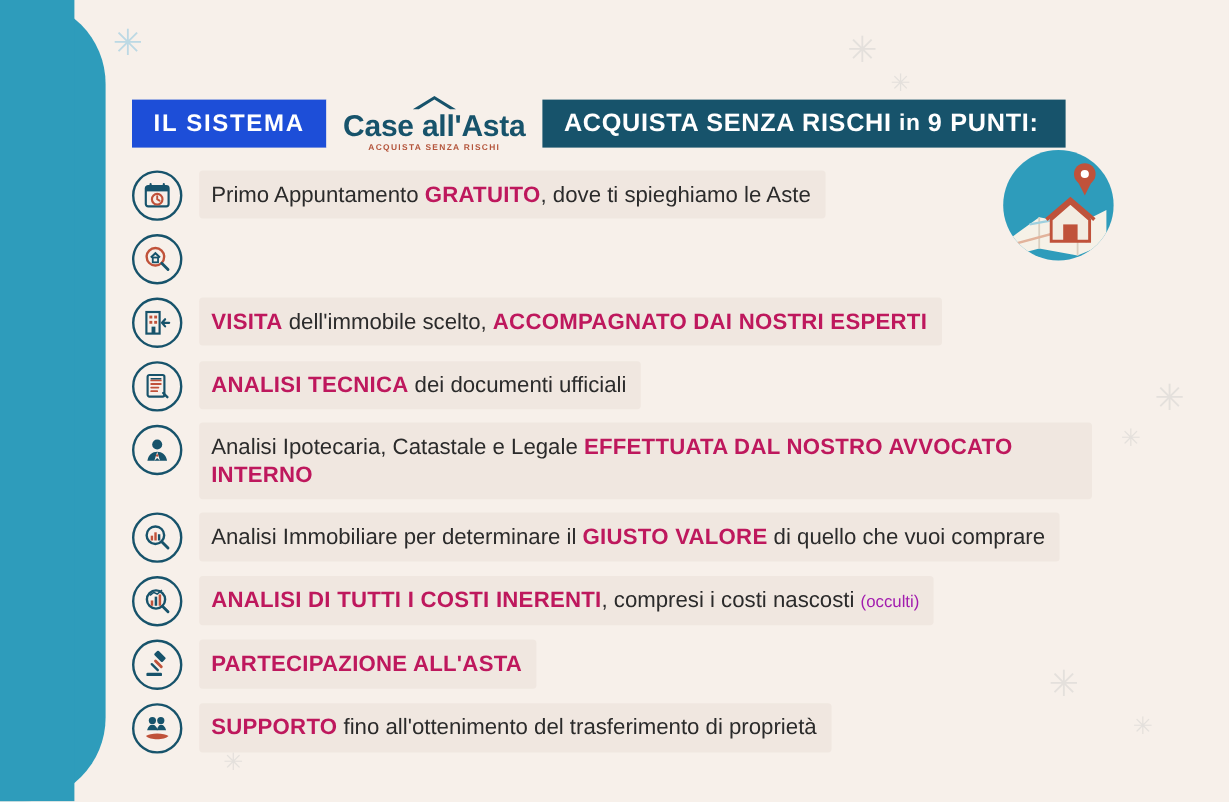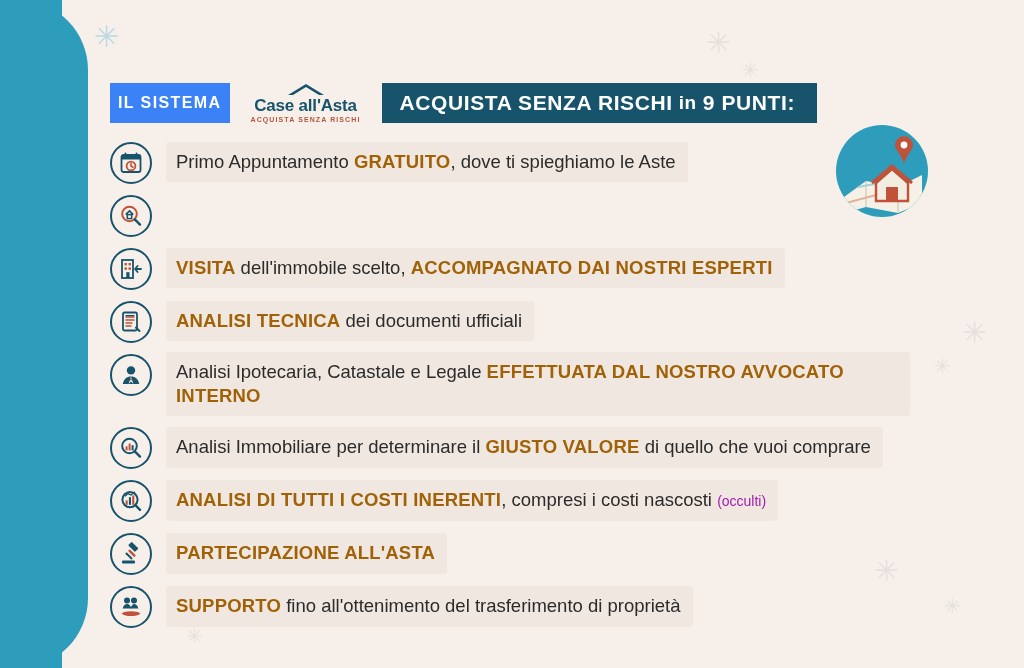--- a/index.html
+++ b/index.html
@@ -45,46 +45,46 @@
 
   
   .header {
     position: absolute;
     left: 110px; top: 83px;
     display: flex;
     align-items: stretch;
     height: 40px;
   }
   .header-tag {
-    background: #3b82f6;
+    background: #1d4ed8;
     color: #ffffff;
     font-weight: bold;
-    font-size: 16px;
+    font-size: 20px;
     letter-spacing: 1.4px;
     display: flex;
     align-items: center;
-    padding: 0 8px;
+    padding: 0 18px;
   }
   .header-logo {
     background: #f7f0ea;
     display: flex;
     flex-direction: column;
     align-items: center;
     justify-content: center;
     padding: 0 14px;
     min-width: 152px;
   }
   .logo-roof {
     width: 40px; height: 13px;
     margin-bottom: 1px;
     position: relative;
   }
   .logo-roof svg { display: block; }
   .logo-main {
-    font-size: 17px;
+    font-size: 25px;
     font-weight: bold;
     color: #17536b;
     line-height: 1;
     letter-spacing: -0.2px;
   }
   .logo-sub {
     font-size: 7px;
     font-weight: bold;
     color: #b4553c;
     letter-spacing: 1.1px;
@@ -140,21 +140,21 @@
   .row-text {
     background: #f0e7e0;
     border-radius: 3px;
     padding: 8px 12px 9px 10px;
     font-size: 18.5px;
     color: #2b2b2b;
     line-height: 1.28;
     align-self: center;
   }
   .row-text .hl {
-    color: #a16207;
+    color: #be185d;
     font-weight: bold;
     letter-spacing: 0.2px;
   }
   .row-text .small { font-size: 14px; color: #a21caf; }
 </style>
 </head>
 <body>
 
 <div id="root">
 

